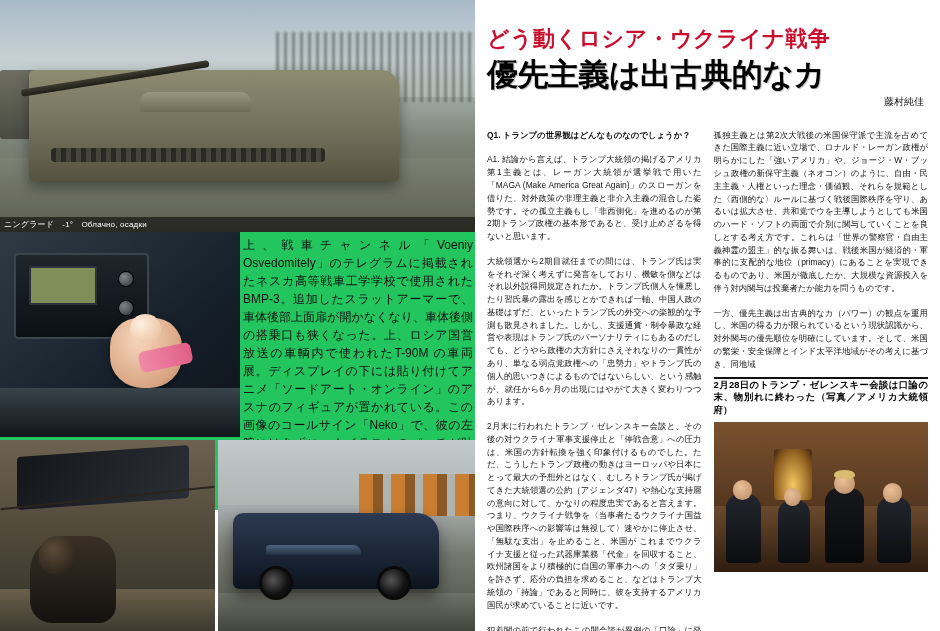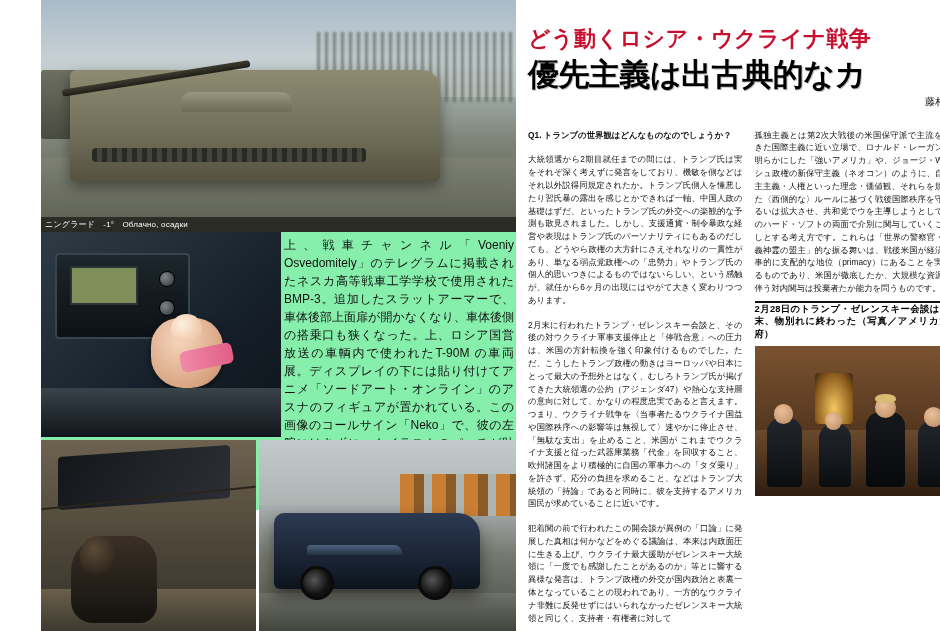--- a/index.html
+++ b/index.html
@@ -15,22 +15,21 @@
     width: 940px; height: 631px;
     background: #fff;
     display: flex;
   }
 
   
   .left-col {
     position: relative;
     width: 475px; height: 510px;
     flex: 0 0 475px;
-    background: #86efac;
-    margin-left: 41px;
+    background: #22c55e;
   }
 
   .photo {
     position: absolute;
     overflow: hidden;
     background: #6d7680;
   }
 
   
   .photo-tank {
@@ -357,27 +356,29 @@
   <div class="right-col">
 
     <div class="kicker">どう動くロシア・ウクライナ戦争</div>
     <h1 class="headline">優先主義は出古典的なカ</h1>
     <div class="byline">藤村純佳</div>
 
     <div class="two-col">
 
       <div class="col">
         <p class="q-label">Q1. トランプの世界観はどんなものなのでしょうか？</p>
+        <p>A1. 結論から言えば、トランプ大統領の掲げるアメリカ第1主義とは、レーガン大統領が選挙戦で用いた「MAGA (Make America Great Again)」のスローガンを借りた、対外政策の非理主義と非介入主義の混合した姿勢です。その孤立主義もし「非西側化」を進めるのが第2期トランプ政権の基本形であると、受け止めざるを得ないと思います。</p>
         <p>大統領選から2期目就任までの間には、トランプ氏は実をそれぞ深く考えずに発言をしており、機敏を側などはそれ以外説得同規定されたか。トランプ氏側人を懂悪したり習氏暴の露出を感じとかできれば一軸、中国人政の基礎はずだ、といったトランプ氏の外交への楽観的な予測も散見されました。しかし、支援通貨・制令暴政な経営や表現はトランプ氏のパーソナリティにもあるのだしても、どうやら政権の大方針にさえそれなりの一貫性があり、単なる弱点党政権への「忠勢力」やトランプ氏の個人的思いつきによるものではないらしい、という感触が、就任から6ヶ月の出現にはやがて大きく変わりつつあります。</p>
         <p>2月末に行われたトランプ・ゼレンスキー会談と、その後の対ウクライナ軍事支援停止と「停戦合意」への圧力は、米国の方針転換を強く印象付けるものでした。ただ、こうしたトランプ政権の動きはヨーロッパや日本にとって最大の予想外とはなく、むしろトランプ氏が掲げてきた大統領選の公約（アジェンダ47）や熱心な支持層の意向に対して、かなりの程度忠実であると言えます。つまり、ウクライナ戦争を〈当事者たるウクライナ国益や国際秩序への影響等は無視して〉速やかに停止させ、「無駄な支出」を止めること、米国が これまでウクライナ支援と従った武器庫業務「代金」を回収すること、欧州諸国をより積極的に自国の軍事力への「タダ乗り」を許さず、応分の負担を求めること、などはトランプ大統領の「持論」であると同時に、彼を支持するアメリカ国民が求めていることに近いです。</p>
         <p>犯着関の前で行われたこの開会談が異例の「口論」に発展した真相は何かなどをめぐる議論は、本来は内政面圧に生きる上び、ウクライナ最大援助がゼレンスキー大統領に「一度でも感謝したことがあるのか」等とに響する異様な発言は、トランプ政権の外交が国内政治と表裏一体となっていることの現われであり、一方的なウクライナ非難に反発せずにはいられなかったゼレンスキー大統領と同じく、支持者・有権者に対して</p>
       </div>
 
       <div class="col">
         <p>孤独主義とは第2次大戦後の米国保守派で主流を占めてきた国際主義に近い立場で、ロナルド・レーガン政権が明らかにした「強いアメリカ」や、ジョージ・W・ブッシュ政権の新保守主義（ネオコン）のように、自由・民主主義・人権といった理念・価値観、それらを規範とした〈西側的な〉ルールに基づく戦後国際秩序を守り、あるいは拡大させ、共和党でウを主導しようとしても米国のハード・ソフトの両面で介別に関与していくことを良しとする考え方です。これらは「世界の警察官・自由主義神霊の盟主」的な振る舞いは、戦後米国が経済的・軍事的に支配的な地位（primacy）にあることを実現できるものであり、米国が徹底したか、大規模な資源投入を伴う対内関与は投棄者たか能力を問うものです。</p>
+        <p>一方、優先主義は出古典的なカ（パワー）の観点を重用し、米国の得る力が限られているという現状認識から、対外関与の優先順位を明確にしています。そして、米国の繁栄・安全保障とインド太平洋地域がその考えに基づき、同地域</p>
 
         <div class="subhead">2月28日のトランプ・ゼレンスキー会談は口論の末、物別れに終わった（写真／アメリカ大統領府）</div>
 
         <div class="photo-meeting">
           <div class="mt-wall"></div>
           <div class="mt-fire"></div>
           <div class="mt-floor"></div>
 
           <div class="mt-person" style="left:6%; width:16%; height:46%;"></div>
           <div class="mt-head" style="left:9%; bottom:48%; width:9%; height:13%;"></div>

